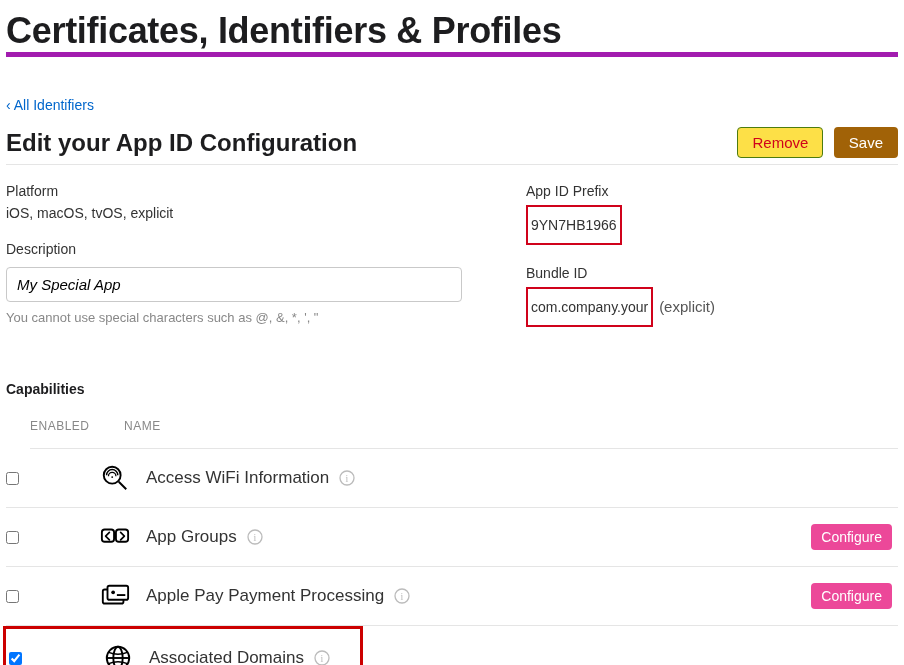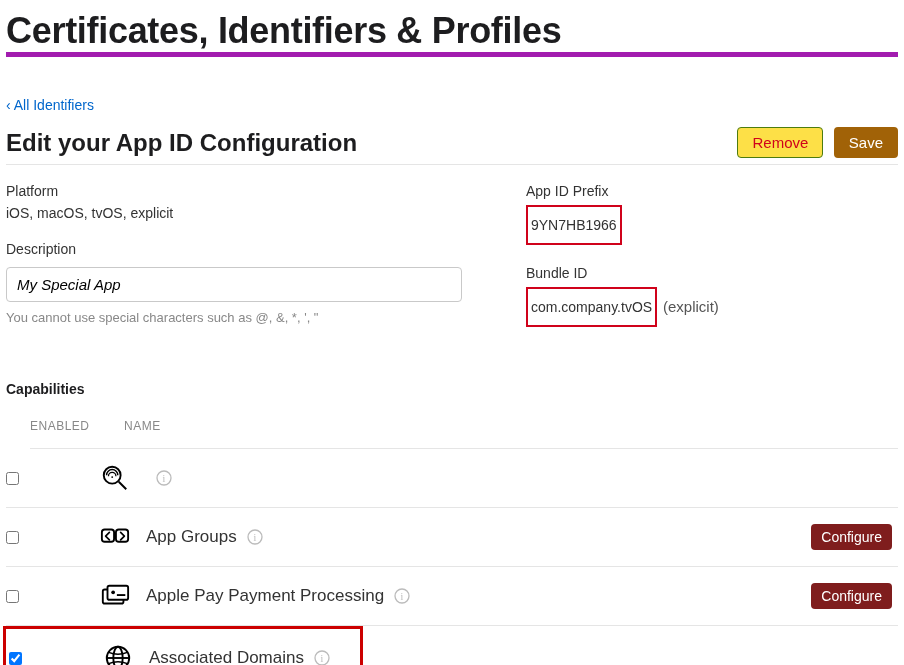--- a/index.html
+++ b/index.html
@@ -140,21 +140,21 @@
   .cap-name {
     font-size: 17px;
     color: #333;
   }
   .info-icon {
     margin-left: 10px;
     width: 16px;
     height: 16px;
   }
   .btn-configure {
-    background: #7f1d1d;
+    background: #ec4899;
     color: #fff;
     font-size: 14px;
     padding: 5px 10px;
     border-radius: 4px;
     border: none;
     cursor: default;
   }
   .highlight-red {
     border: 3px solid #cc0000;
     margin-left: -3px;
@@ -190,21 +190,21 @@
   </div>
 
   <div class="col-right">
     <div class="field-label">App ID Prefix</div>
     <div class="field-value">
       <span class="red-box">9YN7HB1966</span>
     </div>
 
     <div class="field-label">Bundle ID</div>
     <div class="field-value bundle-row">
-      <span class="red-box">com.company.tvOS</span>
+      <span class="red-box">com.company.your</span>
       <span class="explicit">(explicit)</span>
     </div>
   </div>
 </div>
 
 <h2 class="capabilities">Capabilities</h2>
 
 <div class="cap-table">
   <div class="cap-header">
     <div class="col-enabled">ENABLED</div>
@@ -219,20 +219,21 @@
     <div class="col-name">
       <span class="cap-icon">
         <svg viewBox="0 0 32 32" width="30" height="30" fill="none" stroke="#000" stroke-width="2">
           <circle cx="13" cy="13" r="9"></circle>
           <line x1="20" y1="20" x2="28" y2="28"></line>
           <path d="M7 13 a6 6 0 0 1 12 0" stroke-width="1.6"></path>
           <path d="M9 14 a4 4 0 0 1 8 0" stroke-width="1.4"></path>
           <circle cx="13" cy="15" r="1" fill="#000" stroke="none"></circle>
         </svg>
       </span>
+      <span class="cap-name">Access WiFi Information</span>
       <span class="info-icon">
         <svg viewBox="0 0 16 16" width="16" height="16">
             <circle cx="8" cy="8" r="7" fill="none" stroke="#bbb" stroke-width="1.3"></circle>
             <text x="8" y="12" text-anchor="middle" font-size="10" fill="#bbb" font-family="serif">i</text>
           </svg>
       </span>
     </div>
     <div class="col-action"></div>
   </div>
 

